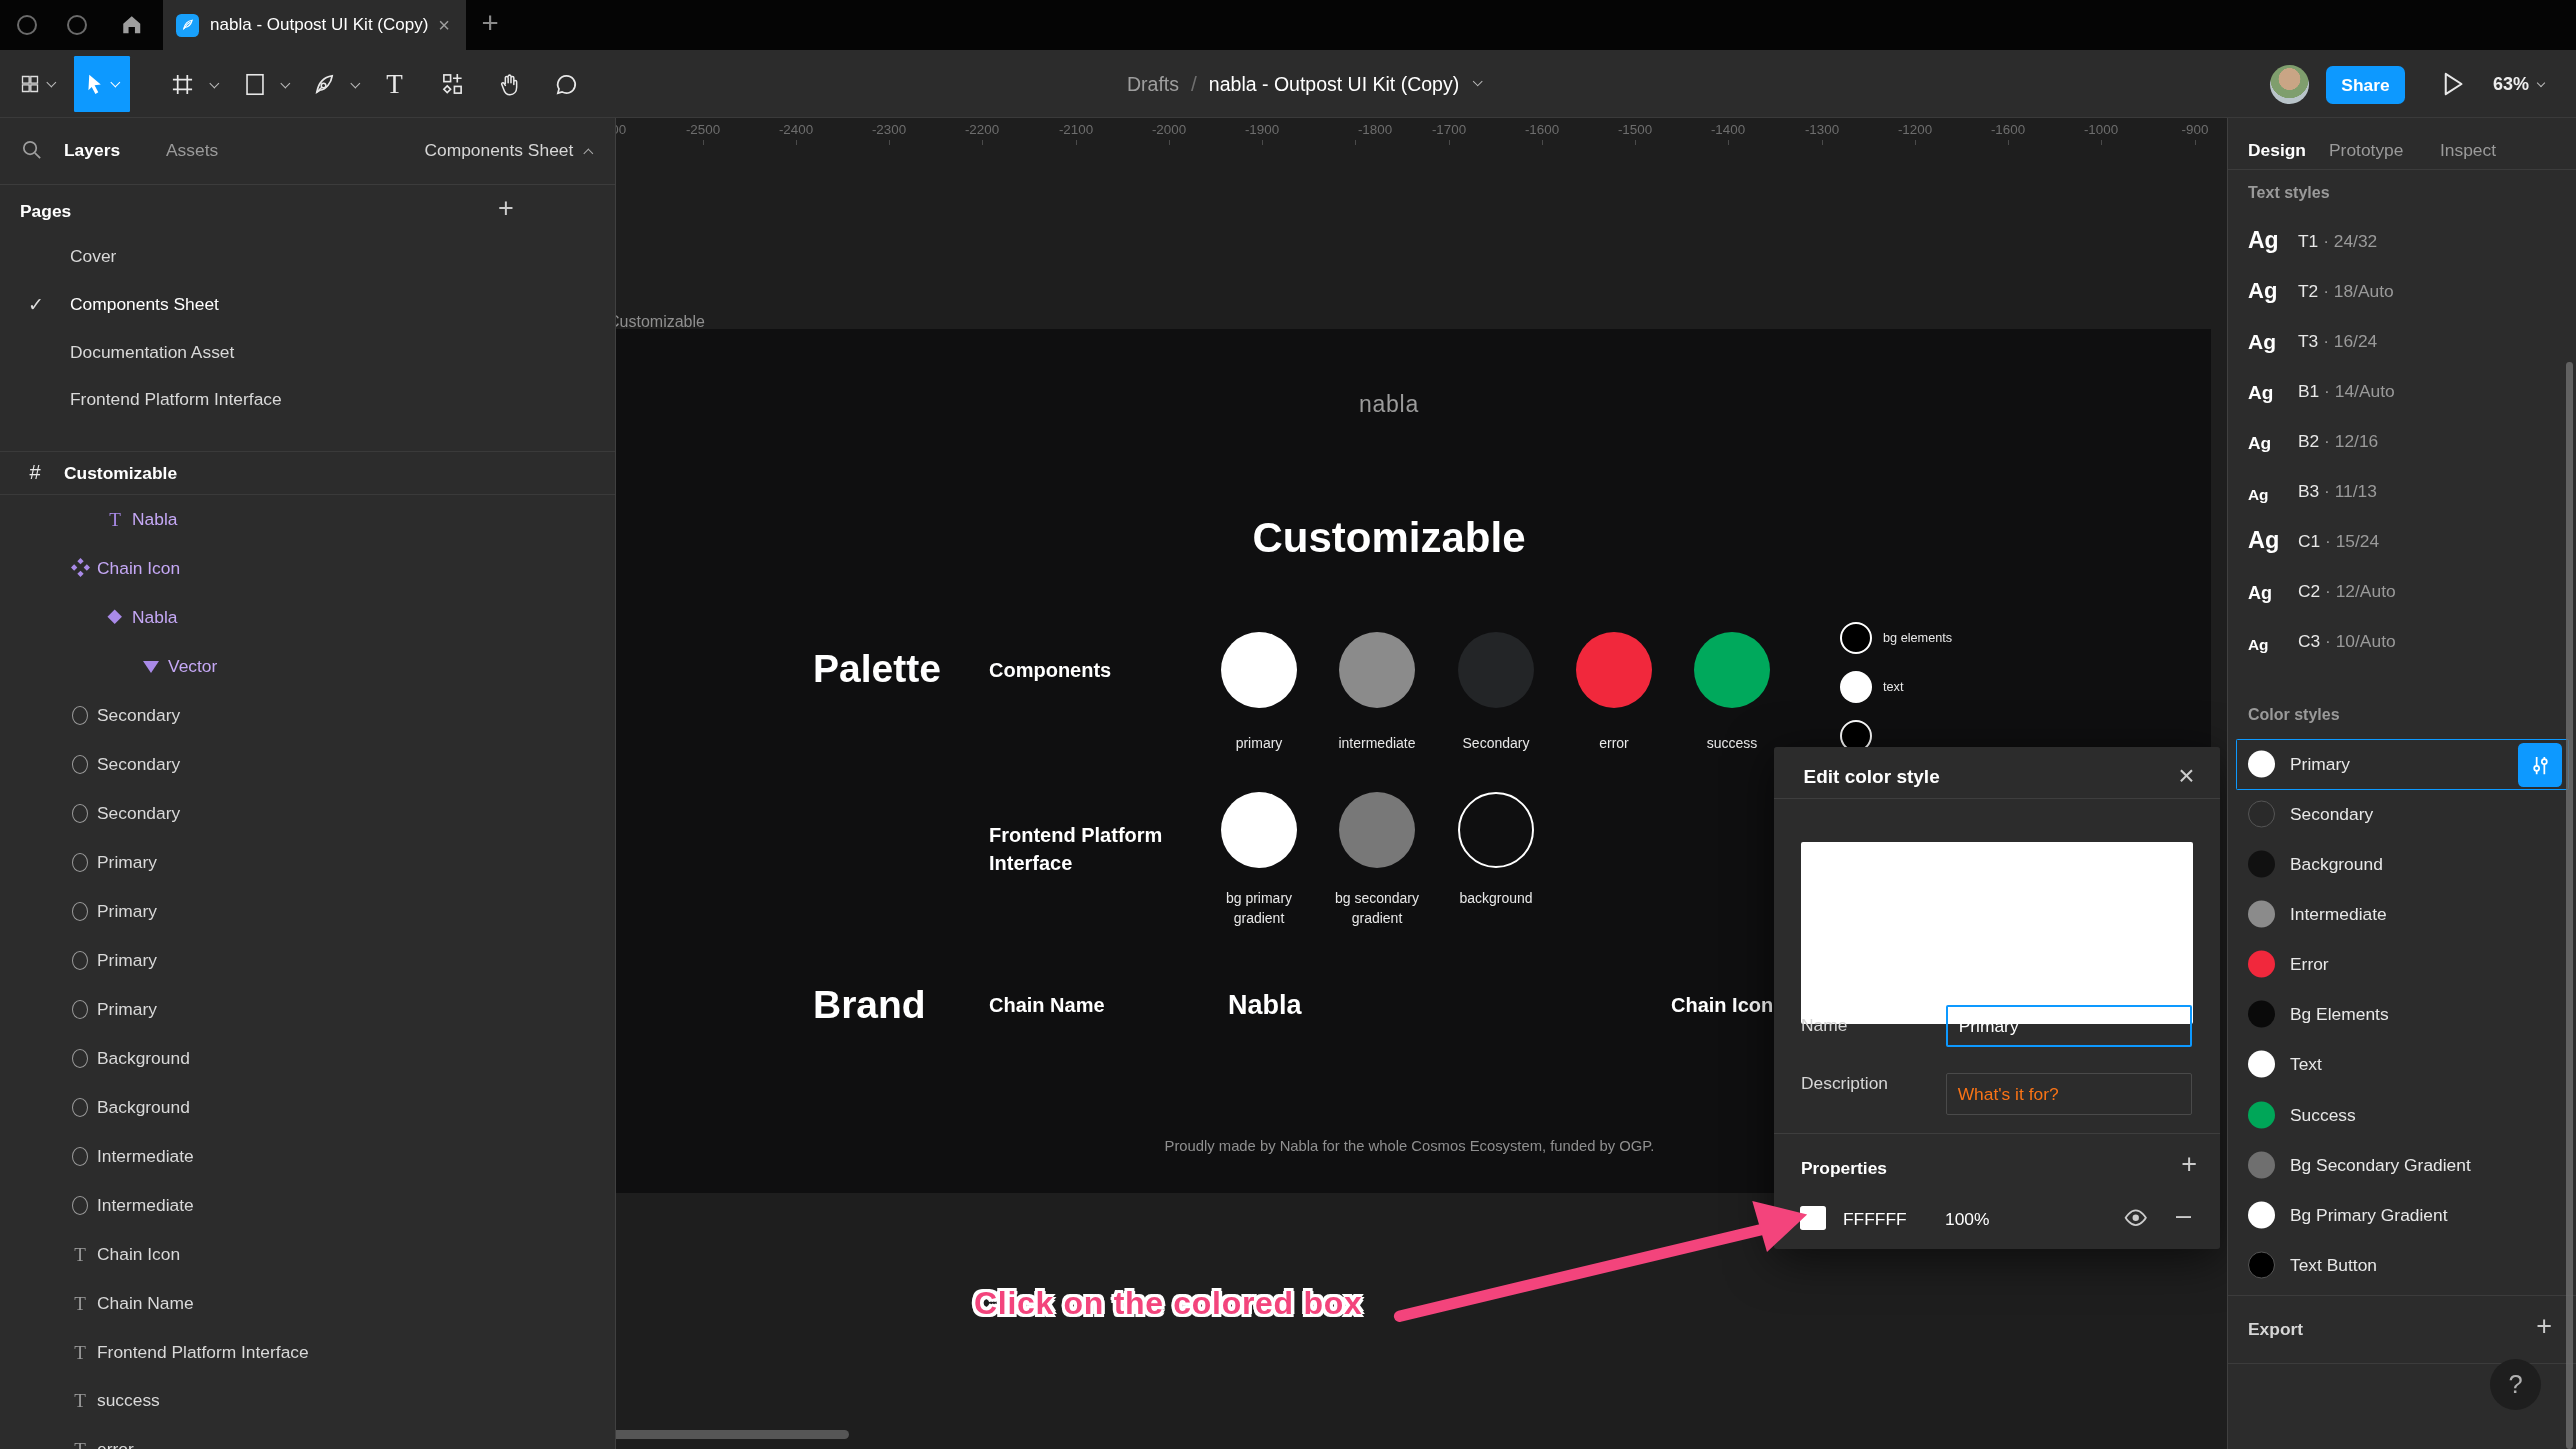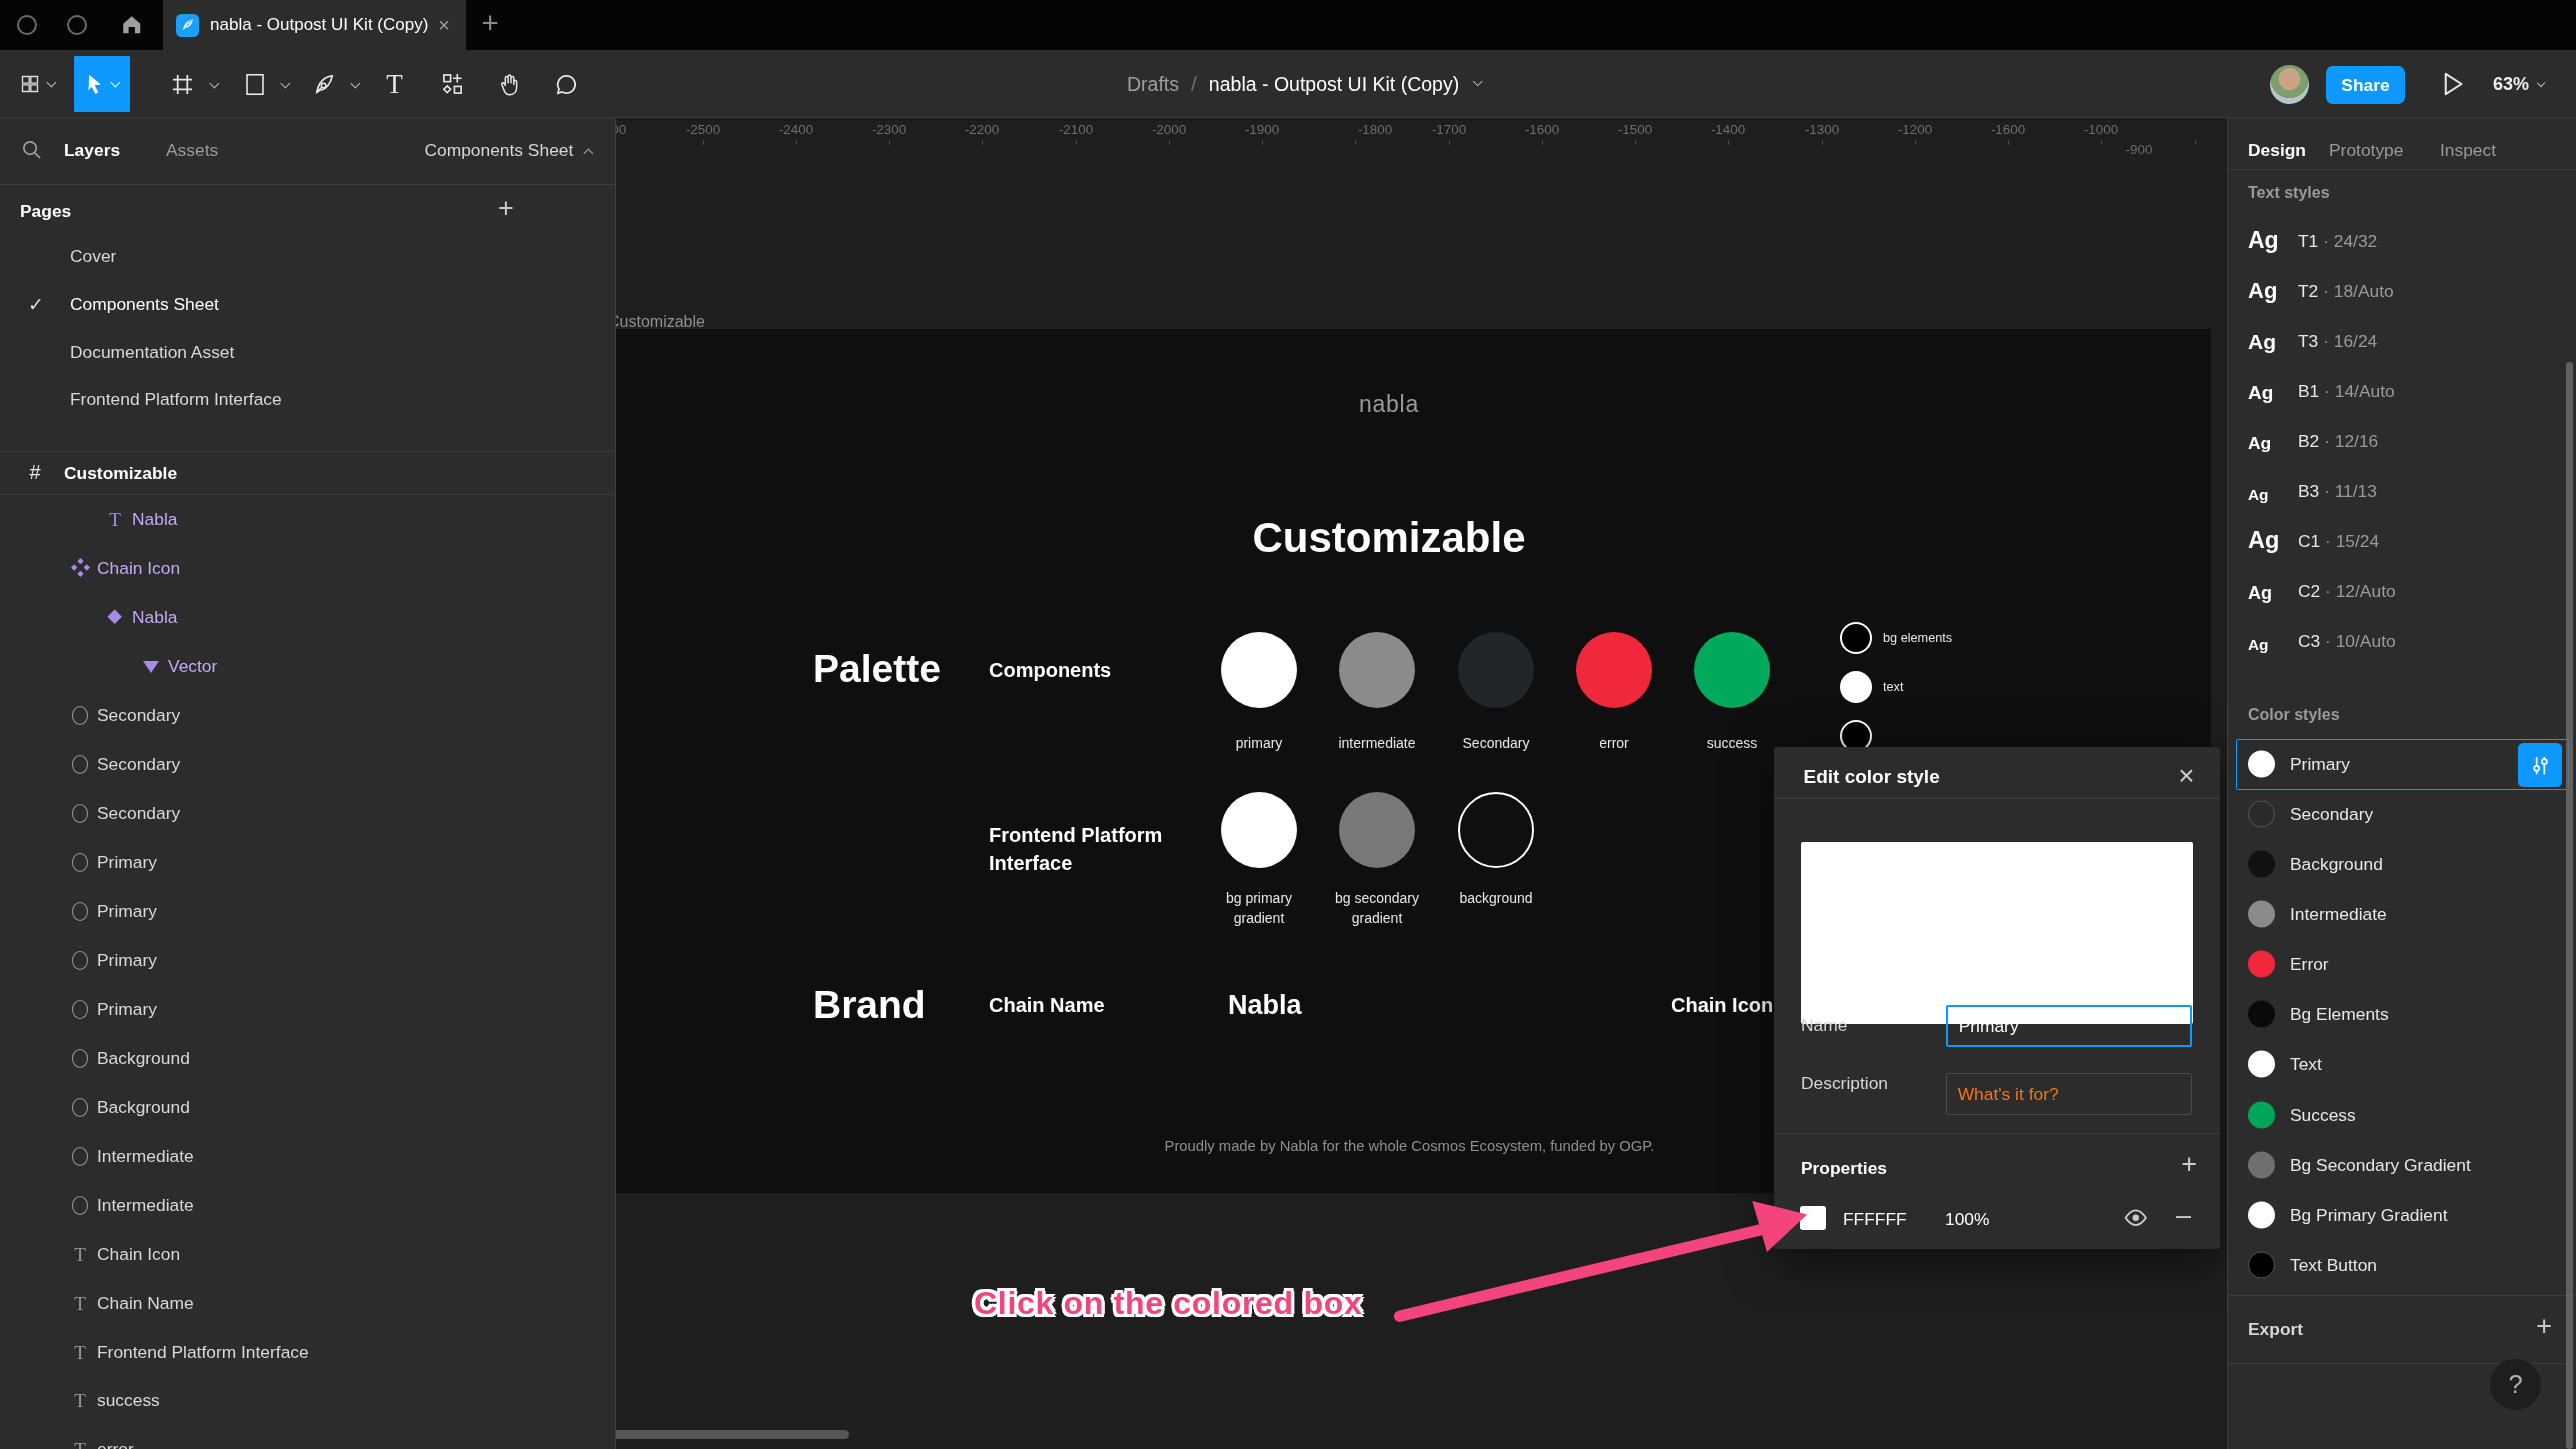--- a/index.html
+++ b/index.html
@@ -263,21 +263,21 @@
         <span class="h-tick" style="left: 1191px;">-1400</span>
         <span class="h-tickmark" style="left: 1191px;"></span>
         <span class="h-tick" style="left: 1285px;">-1300</span>
         <span class="h-tickmark" style="left: 1285px;"></span>
         <span class="h-tick" style="left: 1378px;">-1200</span>
         <span class="h-tickmark" style="left: 1378px;"></span>
         <span class="h-tick" style="left: 1471px;">-1600</span>
         <span class="h-tickmark" style="left: 1471px;"></span>
         <span class="h-tick" style="left: 1564px;">-1000</span>
         <span class="h-tickmark" style="left: 1564px;"></span>
-        <span class="h-tick" style="left: 1602px; margin-top: 20px;">-900</span>
+        <span class="h-tick" style="left: 1658px;">-900</span>
         <span class="h-tickmark" style="left: 1658px;"></span>
       </div>
     <div id="v-ruler">
         <span class="v-tick" style="top: 75px;">0</span>
         <span class="v-tick" style="top: 168px;">100</span>
         <span class="v-tick" style="top: 262px;">200</span>
         <span class="v-tick" style="top: 355px;">300</span>
         <span class="v-tick" style="top: 448px;">400</span>
         <span class="v-tick" style="top: 541px;">500</span>
         <span class="v-tick" style="top: 635px;">600</span>

